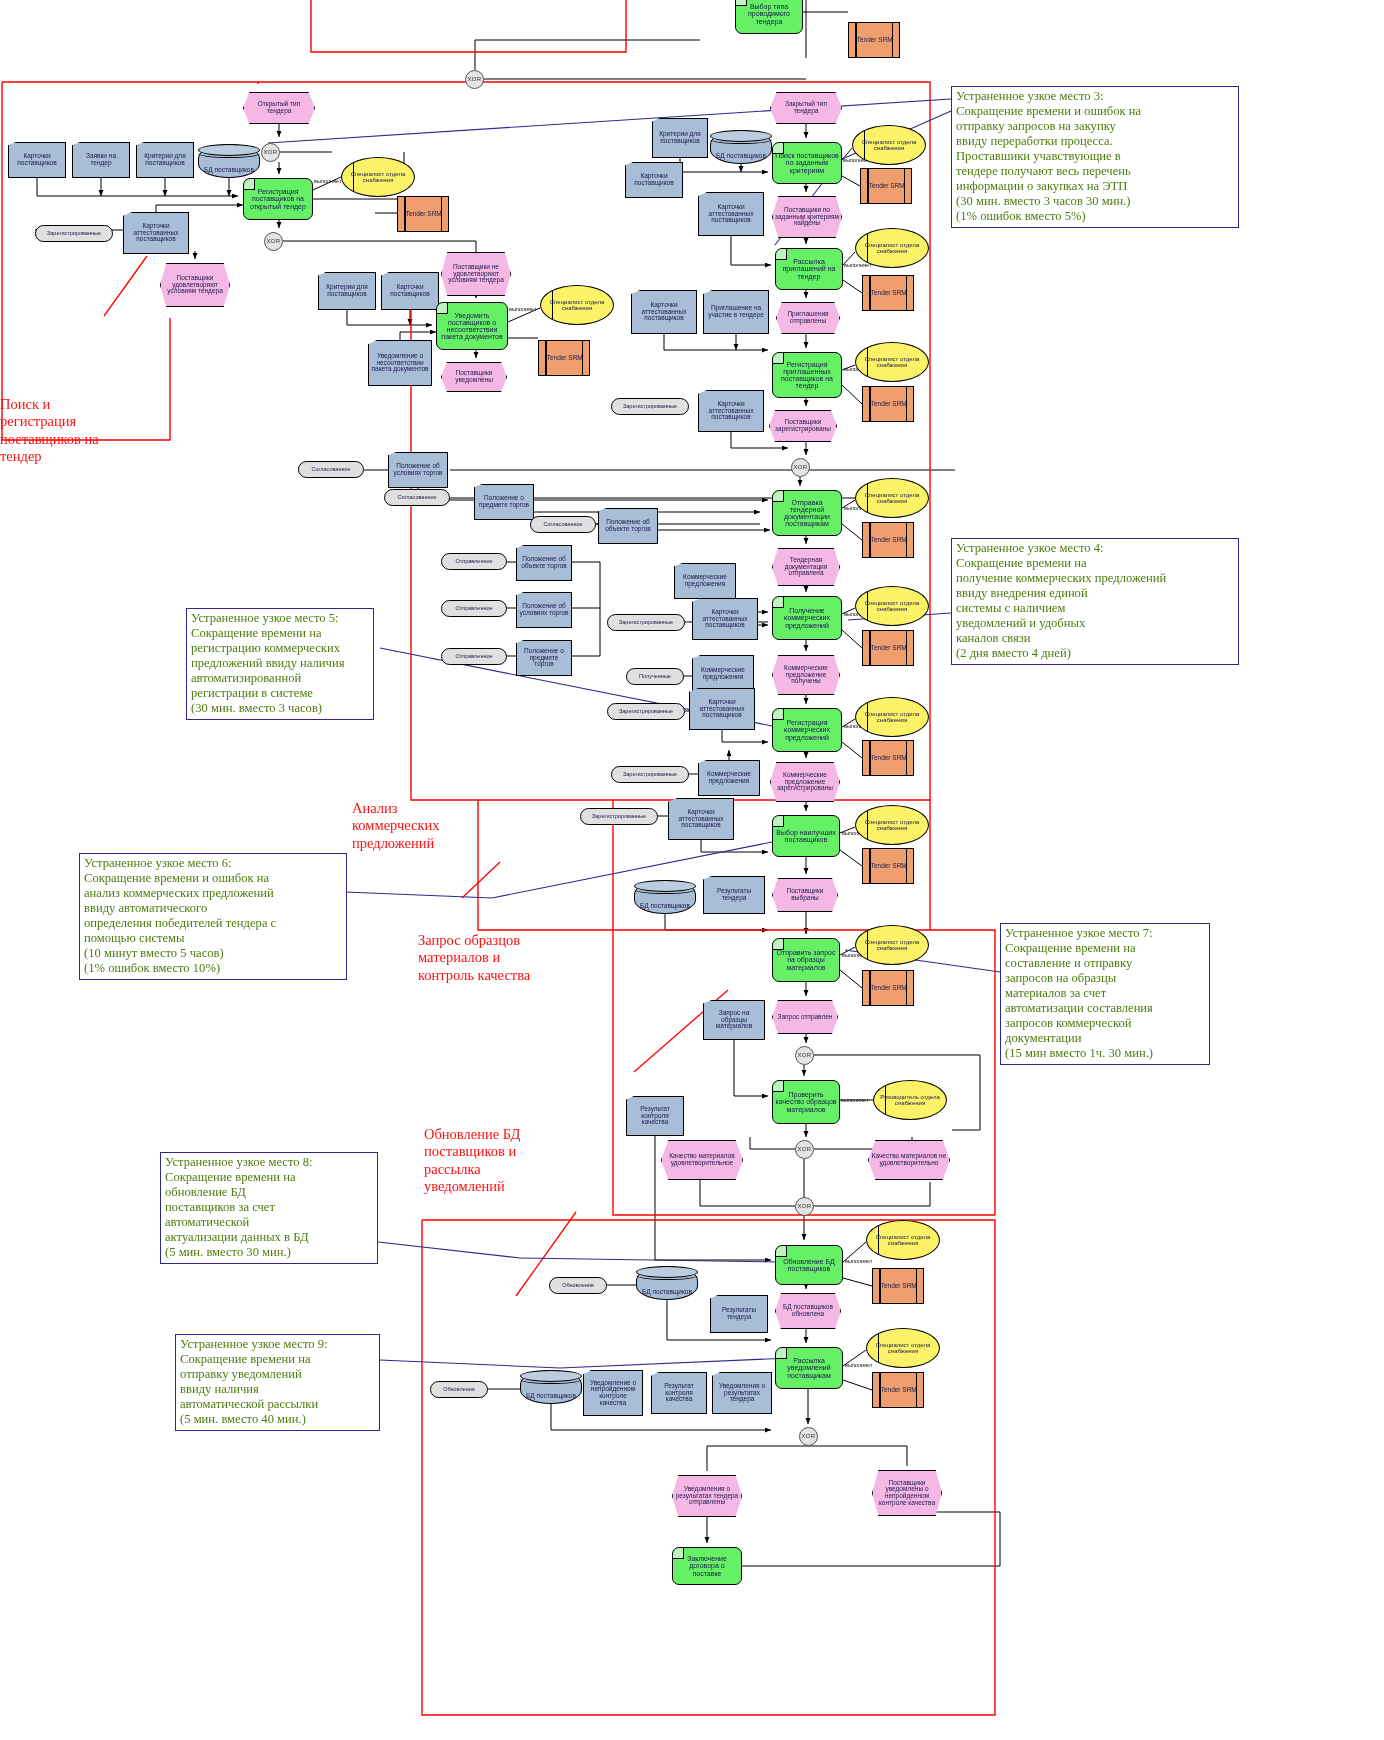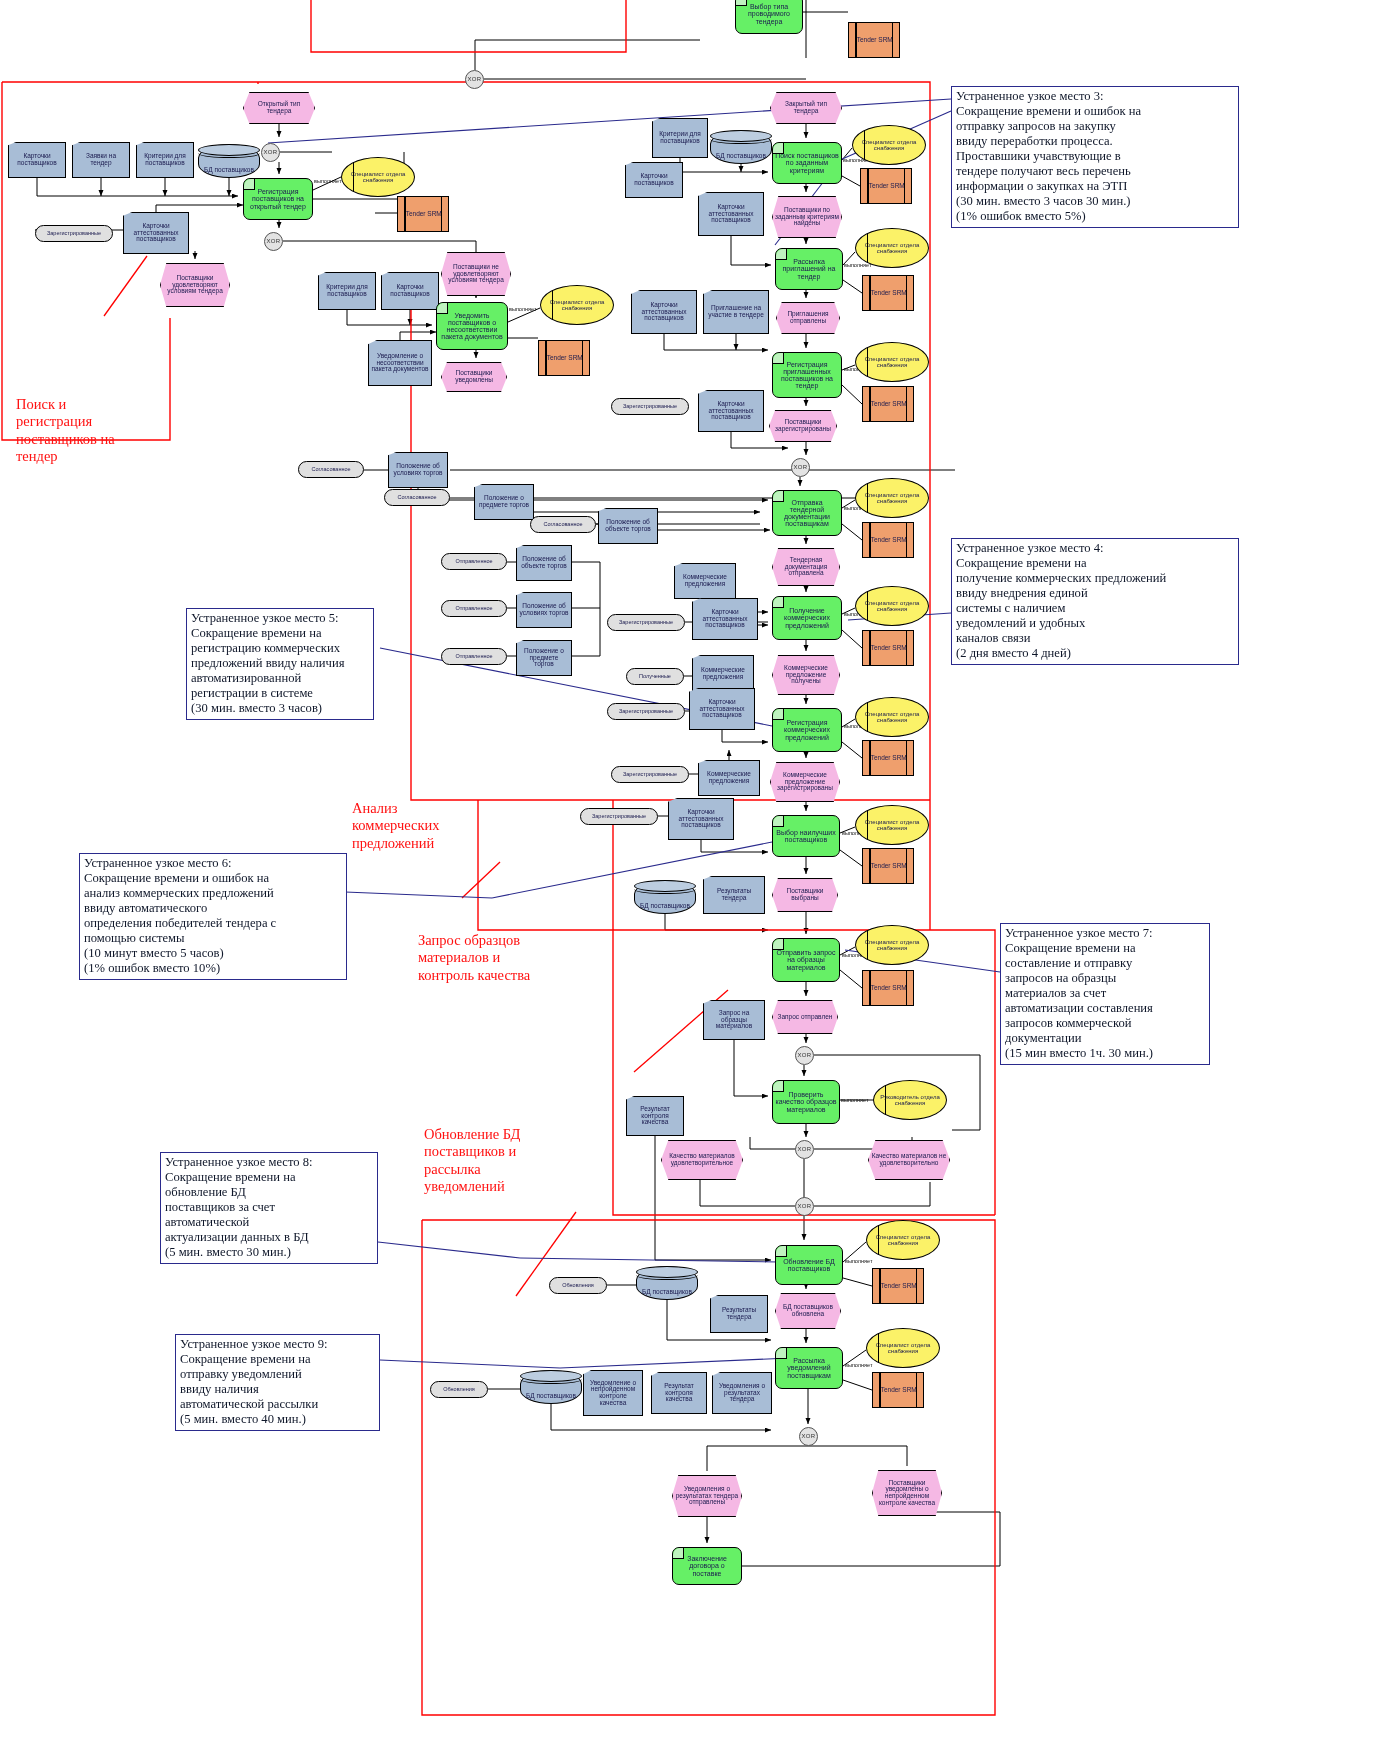--- a/index.html
+++ b/index.html
@@ -55,21 +55,21 @@
   
   .xor { background:#e3e3e3; border:1px solid #555; border-radius:50%;
          font-size:6px; color:#333; letter-spacing:.3px; }
   .xor::before{content:"";position:absolute;left:2px;right:2px;top:50%;}
 
   
   .elab { position:absolute; font-size:5.5px; color:#111; white-space:nowrap; }
 
   
   .callout { position:absolute; border:1px solid #2a2a8c; background:#ffffff;
-             font-family:"Liberation Serif", serif; font-size:12.6px; color:#0f172a;
+             font-family:"Liberation Serif", serif; font-size:12.6px; color:#4d7c0f;
              line-height:1.19; padding:2px 4px 3px 4px; }
 
   
   .grouptitle { position:absolute; color:#ff1111; font-family:"Liberation Serif", serif;
                 font-size:14.5px; line-height:1.2; }
 </style>
 </head>
 <body>
 
 <div id="canvas">
@@ -232,21 +232,21 @@
       <path d="M345,892 L492,898"></path>
       <path d="M492,898 L772,842"></path>
       <path d="M1000,972 L845,950"></path>
       <path d="M378,1242 L520,1258"></path>
       <path d="M520,1258 L780,1262"></path>
       <path d="M380,1360 L560,1368"></path>
       <path d="M560,1368 L790,1358"></path>
     </g>
   </svg>
 
-  <div class="grouptitle" style="left:16px;  top:396px;  width:150px;">Поиск и<br>регистрация<br>поставщиков на<br>тендер</div>
+  <div class="grouptitle" style="left:0;  top:396px;  width:150px;">Поиск и<br>регистрация<br>поставщиков на<br>тендер</div>
   <div class="grouptitle" style="left:352px; top:800px;  width:130px;">Анализ<br>коммерческих<br>предложений</div>
   <div class="grouptitle" style="left:418px; top:932px;  width:175px;">Запрос образцов<br>материалов и<br>контроль качества</div>
   <div class="grouptitle" style="left:424px; top:1126px; width:140px;">Обновление БД<br>поставщиков и<br>рассылка<br>уведомлений</div>
 
   <div class="callout" style="left:951px; top:86px;  width:288px;">Устраненное узкое место 3:<br>Сокращение времени и ошибок на<br>отправку запросов на закупку<br>ввиду переработки процесса.<br>Проставшики учавствующие в<br>тендере получают весь перечень<br>информации о закупках на ЭТП<br>(30 мин. вместо 3 часов 30 мин.)<br>(1% ошибок вместо 5%)</div>
   <div class="callout" style="left:951px; top:538px; width:288px;">Устраненное узкое место 4:<br>Сокращение времени на<br>получение коммерческих предложений<br>ввиду внедрения единой<br>системы с наличием<br>уведомлений и удобных<br>каналов связи<br>(2 дня вместо 4 дней)</div>
   <div class="callout" style="left:186px; top:608px; width:188px;">Устраненное узкое место 5:<br>Сокращение времени на<br>регистрацию коммерческих<br>предложений ввиду наличия<br>автоматизированной<br>регистрации в системе<br>(30 мин. вместо 3 часов)</div>
   <div class="callout" style="left:79px;  top:853px; width:268px;">Устраненное узкое место 6:<br>Сокращение времени и ошибок на<br>анализ коммерческих предложений<br>ввиду автоматического<br>определения победителей тендера с<br>помощью системы<br>(10 минут вместо 5 часов)<br>(1% ошибок вместо 10%)</div>
   <div class="callout" style="left:1000px;top:923px; width:210px;">Устраненное узкое место 7:<br>Сокращение времени на<br>составление и отправку<br>запросов на образцы<br>материалов за счет<br>автоматизации составления<br>запросов коммерческой<br>документации<br>(15 мин вместо 1ч. 30 мин.)</div>
   <div class="callout" style="left:160px; top:1152px;width:218px;">Устраненное узкое место 8:<br>Сокращение времени на<br>обновление БД<br>поставщиков за счет<br>автоматической<br>актуализации данных в БД<br>(5 мин. вместо 30 мин.)</div>

